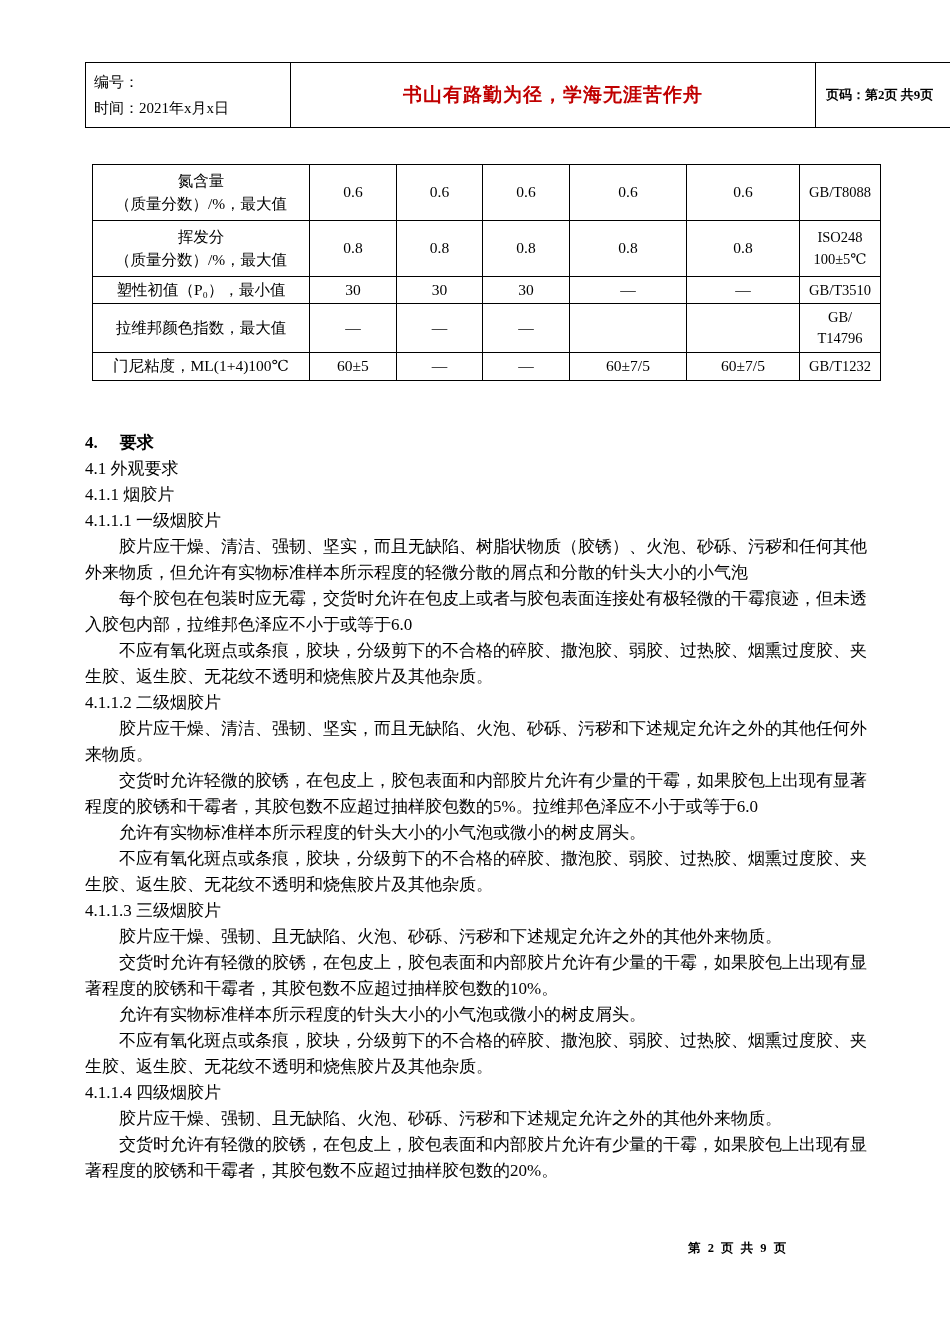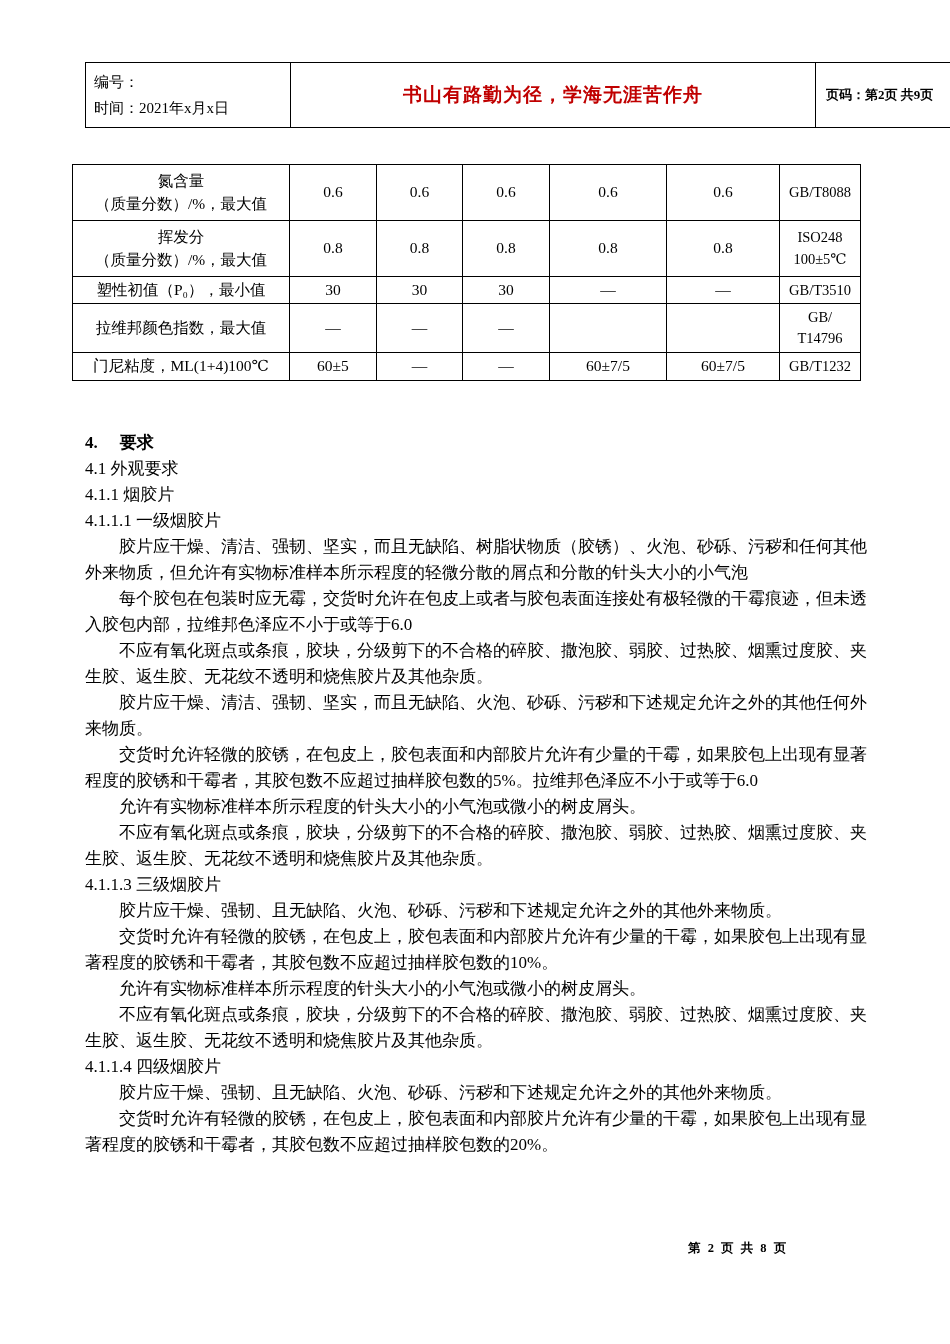--- a/index.html
+++ b/index.html
@@ -28,21 +28,21 @@
     border-right:1px solid #000000; letter-spacing:1px;
   }
   .hright {
     width:175px; display:flex; align-items:center;
     padding-left:10px; font-size:13px; font-weight:bold;
   }
   .hblack { width:18px; background:#000; height:100%; }
 
   
   table.spec {
-    position:absolute; left:72px; top:164px; width:788px;
+    position:absolute; left:92px; top:164px; width:788px;
     border-collapse:collapse; table-layout:fixed;
     font-size:15.5px;
   }
   table.spec td {
     border:1px solid #000; text-align:center; vertical-align:middle;
     padding:2px 3px; line-height:1.45;
   }
   table.spec td.std { font-size:14.5px; }
   tr.r1 td { height:56px; }
   tr.r2 td { height:56px; }
@@ -170,29 +170,30 @@
   <div class="doc-body">
     <div class="sec-main">
       <span>4.</span><span class="gap"></span><span>要求</span>
     </div>
     <div class="sec">4.1 外观要求</div>
     <div class="sec">4.1.1 烟胶片</div>
     <div class="sec">4.1.1.1 一级烟胶片</div>
     <div class="par">胶片应干燥、清洁、强韧、坚实，而且无缺陷、树脂状物质（胶锈）、火泡、砂砾、污秽和任何其他外来物质，但允许有实物标准样本所示程度的轻微分散的屑点和分散的针头大小的小气泡</div>
     <div class="par">每个胶包在包装时应无霉，交货时允许在包皮上或者与胶包表面连接处有极轻微的干霉痕迹，但未透入胶包内部，拉维邦色泽应不小于或等于6.0</div>
     <div class="par">不应有氧化斑点或条痕，胶块，分级剪下的不合格的碎胶、撒泡胶、弱胶、过热胶、烟熏过度胶、夹生胶、返生胶、无花纹不透明和烧焦胶片及其他杂质。</div>
+    <div class="sec">4.1.1.2 二级烟胶片</div>
     <div class="par">胶片应干燥、清洁、强韧、坚实，而且无缺陷、火泡、砂砾、污秽和下述规定允许之外的其他任何外来物质。</div>
     <div class="par">交货时允许轻微的胶锈，在包皮上，胶包表面和内部胶片允许有少量的干霉，如果胶包上出现有显著程度的胶锈和干霉者，其胶包数不应超过抽样胶包数的5%。拉维邦色泽应不小于或等于6.0</div>
     <div class="par">允许有实物标准样本所示程度的针头大小的小气泡或微小的树皮屑头。</div>
     <div class="par">不应有氧化斑点或条痕，胶块，分级剪下的不合格的碎胶、撒泡胶、弱胶、过热胶、烟熏过度胶、夹生胶、返生胶、无花纹不透明和烧焦胶片及其他杂质。</div>
     <div class="sec">4.1.1.3 三级烟胶片</div>
     <div class="par">胶片应干燥、强韧、且无缺陷、火泡、砂砾、污秽和下述规定允许之外的其他外来物质。</div>
     <div class="par">交货时允许有轻微的胶锈，在包皮上，胶包表面和内部胶片允许有少量的干霉，如果胶包上出现有显著程度的胶锈和干霉者，其胶包数不应超过抽样胶包数的10%。</div>
     <div class="par">允许有实物标准样本所示程度的针头大小的小气泡或微小的树皮屑头。</div>
     <div class="par">不应有氧化斑点或条痕，胶块，分级剪下的不合格的碎胶、撒泡胶、弱胶、过热胶、烟熏过度胶、夹生胶、返生胶、无花纹不透明和烧焦胶片及其他杂质。</div>
     <div class="sec">4.1.1.4 四级烟胶片</div>
     <div class="par">胶片应干燥、强韧、且无缺陷、火泡、砂砾、污秽和下述规定允许之外的其他外来物质。</div>
     <div class="par">交货时允许有轻微的胶锈，在包皮上，胶包表面和内部胶片允许有少量的干霉，如果胶包上出现有显著程度的胶锈和干霉者，其胶包数不应超过抽样胶包数的20%。</div>
   </div>
 
-  <div class="page-footer">第 2 页 共 8 页</div>
+  <div class="page-footer">第 2 页 共 9 页</div>
 
 </div>
 
 </body></html>

